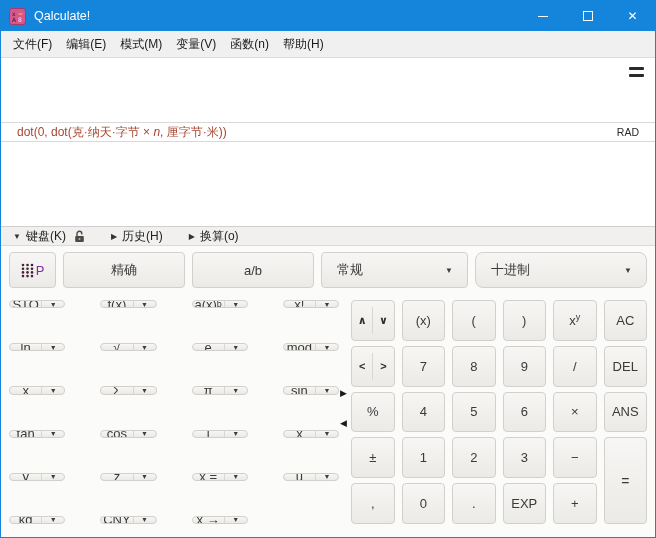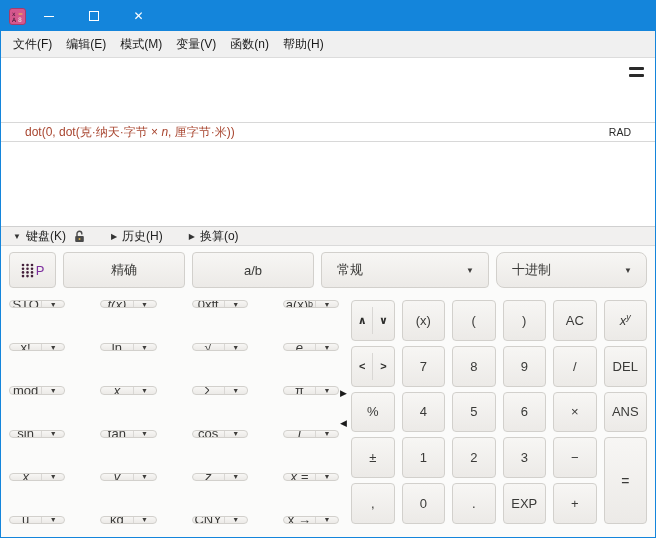--- a/index.html
+++ b/index.html
@@ -19,21 +19,21 @@
   
   .menubar { height:27px; background:#f0f0f0; border-bottom:1px solid #dcdcdc; display:flex; align-items:center; padding-left:5px; flex:none; }
   .menu-item { font-size:12px; color:#1a1a1a; padding:0 7px; line-height:27px; }
 
   
   .expr-area { height:64px; background:#fff; position:relative; flex:none; }
   .menu-icon { position:absolute; right:11px; top:9px; width:15px; cursor:pointer; }
   .menu-icon i { display:block; height:3px; background:#2a2a2a; border-radius:1px; margin-bottom:4px; }
 
   
-  .status-row { height:20px; border-top:1px solid #d8d8d8; border-bottom:1px solid #d8d8d8; display:flex; align-items:center; padding:0 24px; flex:none; background:#fff; }
+  .status-row { height:20px; border-top:1px solid #d8d8d8; border-bottom:1px solid #d8d8d8; display:flex; align-items:center; padding:0 16px; flex:none; background:#fff; }
   .status-expr { font-size:12px; color:#a8452f; flex:1; white-space:nowrap; overflow:hidden; }
   .status-expr .it { font-style:italic; }
   .angle-mode { font-size:10.5px; color:#2a2a2a;margin-left:48px; }
 
   .history-area { flex:1; background:#fff; }
 
   
   .section-bar { height:20px; background:#f1f0ef; border-top:1px solid #d0d0d0; border-bottom:1px solid #dadada; display:flex; align-items:center; padding-left:12px; flex:none; }
   .section { display:flex; align-items:center; font-size:12px; color:#222; margin-right:26px; }
   .tri { font-size:8px; color:#333; margin-right:5px; }
@@ -44,29 +44,29 @@
 
   .btn { background:linear-gradient(#f7f6f4,#eceae7); border:1px solid #d2d0cc; border-radius:4px; color:#3a3a38; }
 
   .kb-toolbar { height:36px; display:flex; gap:7px; flex:none; margin-bottom:12px; }
   .tb-keypad { width:47px; flex:none; display:flex; align-items:center; justify-content:center; gap:2px; }
   .tb-keypad .p { color:#7d2f9e; font-size:13px; }
   .tb-plain { width:122px; flex:none; display:flex; align-items:center; justify-content:center; font-size:13px; }
   .tb-combo { display:flex; align-items:center; font-size:13px; }
   .tb-combo .lbl { flex:1; text-align:left; padding-left:15px; }
   .tb-combo .arr { font-size:8px; color:#3f3e3c; padding-right:14px; }
-  .combo-mode { width:168px; flex:none; }
+  .combo-mode { width:147px; flex:none; }
   .combo-base { flex:1;border-radius:8px; }
 
   .keys-row { height:224px; display:flex; flex:none; }
   .kb-left { width:330px; flex:none; display:grid; grid-template-columns:repeat(4,1fr); grid-template-rows:repeat(6,1fr); column-gap:6px; row-gap:4px;gap:35px; }
   .skey { display:flex; align-items:stretch; overflow:hidden; }
   .skey .main { flex:1; display:flex; align-items:center; justify-content:center; font-size:13px; }
   .skey .arr { width:23px; flex:none; border-left:1px solid #d9d7d4; display:flex; align-items:center; justify-content:center; font-size:7px; color:#3f3e3c; }
-  .it { font-style:italic; }
+  .it { }
   sup.sp { font-size:9px; }
 
   .mid-col { width:12px; flex:none; position:relative; }
   .mid-col .h { position:absolute; left:1px; font-size:9px; color:#1a1a1a; cursor:pointer; }
   .h-open { top:88px; }
   .h-close { top:118px; }
 
   .kb-right { flex:1; display:grid; grid-template-columns:repeat(6,1fr); grid-template-rows:repeat(5,1fr); column-gap:7px; row-gap:5px; }
   .nkey { display:flex; align-items:center; justify-content:center; font-size:13px; }
   .nav { padding:0; align-items:stretch; }
@@ -80,20 +80,21 @@
 <div class="window">
 
   <div class="titlebar">
     <svg class="app-icon" viewBox="0 0 17 17">
       <rect x="0.5" y="0.5" width="16" height="16" rx="2.5" fill="#d5578d" stroke="#a33c6b"></rect>
       <text x="3" y="7.5" font-size="6" fill="#3b1230" font-family="DejaVu Sans">x</text>
       <text x="9" y="7.5" font-size="6" fill="#f2c14e" font-family="DejaVu Sans">=</text>
       <text x="3" y="14" font-size="6" fill="#3b1230" font-family="DejaVu Sans">A</text>
       <text x="9" y="14" font-size="6" fill="#efe3ea" font-family="DejaVu Sans">8</text>
     </svg>
+    <span class="title-text">Qalculate!</span>
     <div class="win-btn">
         <span class="min-glyph"></span>
       </div>
     <div class="win-btn">
         <span class="max-glyph"></span>
       </div>
     <div class="win-btn">
         <span class="close-glyph">✕</span>
       </div>
   </div>
@@ -187,24 +188,20 @@
 
         <div class="btn skey">
             <span class="main">STO</span>
             <span class="arr">▼</span>
           </div>
         <div class="btn skey">
             <span class="main it">f(x)</span>
             <span class="arr">▼</span>
           </div>
         <div class="btn skey">
-            <span class="main">0xff</span>
-            <span class="arr">▼</span>
-          </div>
-        <div class="btn skey">
             <span class="main">
               <span>a(x)</span>
               <sup class="sp">b</sup>
             </span>
             <span class="arr">▼</span>
           </div>
 
         <div class="btn skey">
             <span class="main">x!</span>
             <span class="arr">▼</span>
@@ -306,24 +303,24 @@
         <div class="btn nkey">
             <span>(x)</span>
           </div>
         <div class="btn nkey">
             <span>(</span>
           </div>
         <div class="btn nkey">
             <span>)</span>
           </div>
         <div class="btn nkey">
+            <span class="it"><span>x</span><sup class="sp">y</sup></span>
+          </div>
+        <div class="btn nkey">
             <span>AC</span>
-          </div>
-        <div class="btn nkey">
-            <span class="it"><span>x</span><sup class="sp">y</sup></span>
           </div>
 
         <div class="btn nkey nav">
           <span class="half">&lt;</span>
             <span class="vdiv"></span>
             <span class="half">&gt;</span>
         </div>
         <div class="btn nkey">
             <span>7</span>
           </div>

